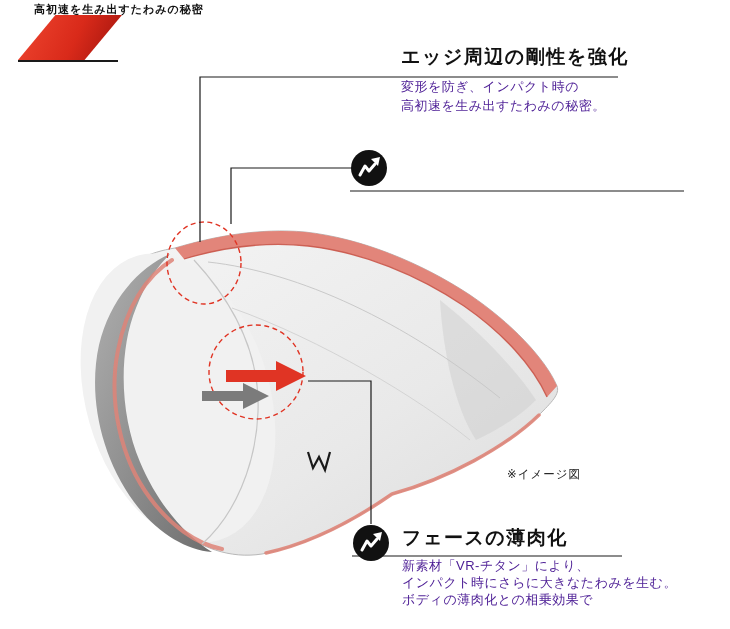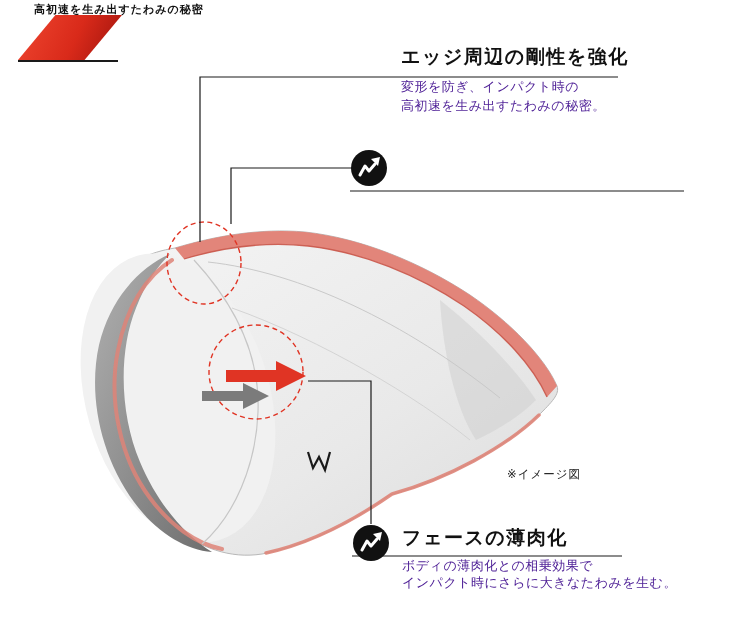--- a/index.html
+++ b/index.html
@@ -127,20 +127,21 @@
     <div class="ann-body">
       <div>変形を防ぎ、インパクト時の</div>
       <div>高初速を生み出すたわみの秘密。</div>
     </div>
   </div>
 
 
   <div class="ann ann3">
     <div class="ann-title">フェースの薄肉化</div>
     <div class="ann-body">
+      <div>新素材「VR-チタン」により、</div>
+      <div>インパクト時にさらに大きなたわみを生む。</div>
       <div>ボディの薄肉化との相乗効果で</div>
-      <div>インパクト時にさらに大きなたわみを生む。</div>
     </div>
   </div>
 
   <div class="note">※イメージ図</div>
 
 </div>
 
 </body></html>

